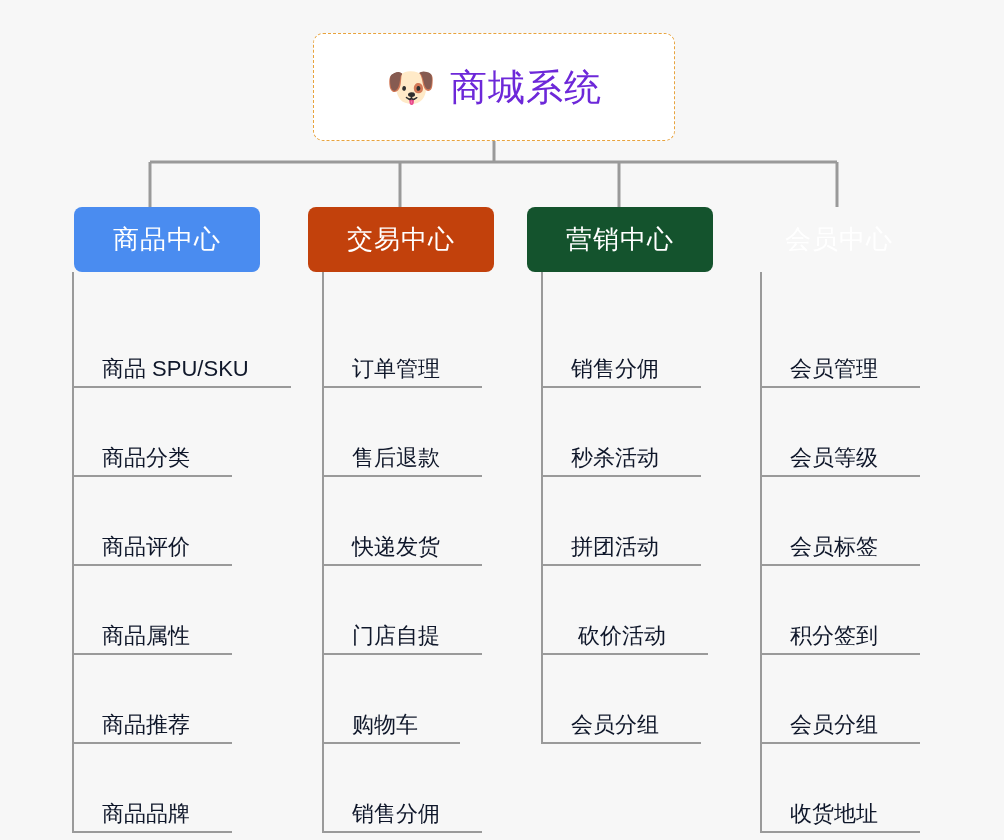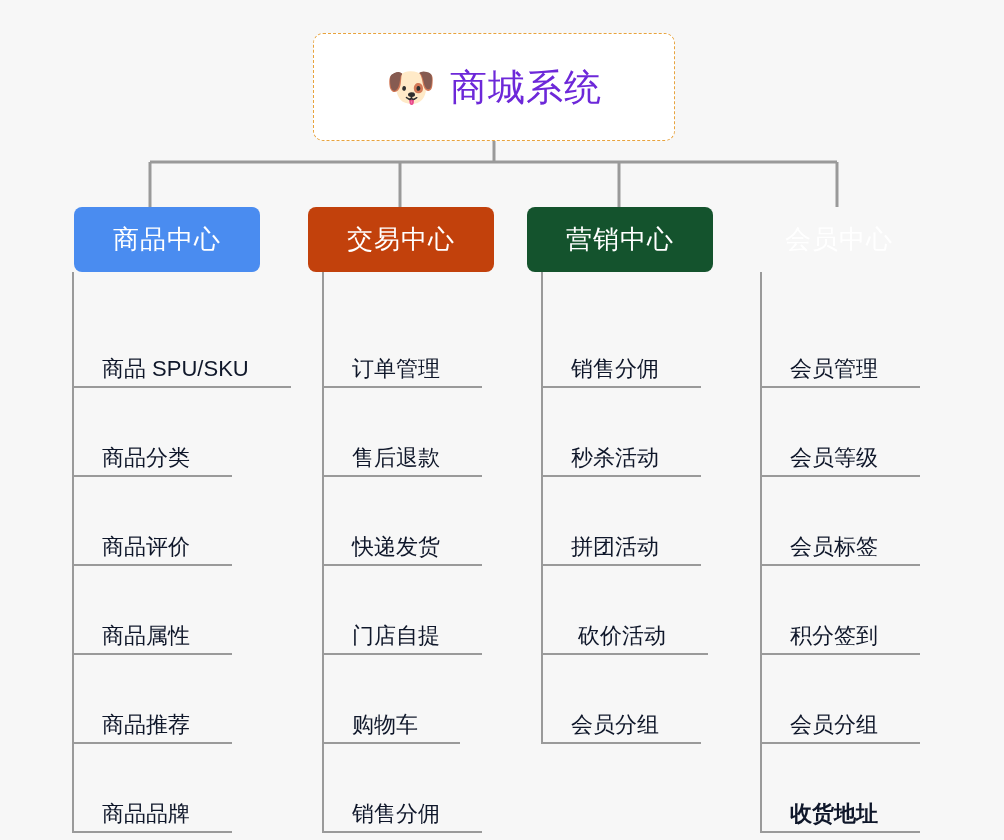--- a/index.html
+++ b/index.html
@@ -227,18 +227,18 @@
       <div class="leaf">
           <span class="leaf-label" style="border-bottom-color: rgb(154, 154, 154);">会员标签</span>
         </div>
       <div class="leaf">
           <span class="leaf-label" style="border-bottom-color: rgb(154, 154, 154);">积分签到</span>
         </div>
       <div class="leaf">
           <span class="leaf-label" style="border-bottom-color: rgb(154, 154, 154); padding-left: 28px;">会员分组</span>
         </div>
       <div class="leaf">
-          <span class="leaf-label" style="border-bottom-color: rgb(154, 154, 154); font-weight: bold;">收货地址</span>
+          <span class="leaf-label" style="border-bottom-color: rgb(154, 154, 154);">收货地址</span>
         </div>
     </div>
   </div>
 
 </div>
 
 </body></html>

